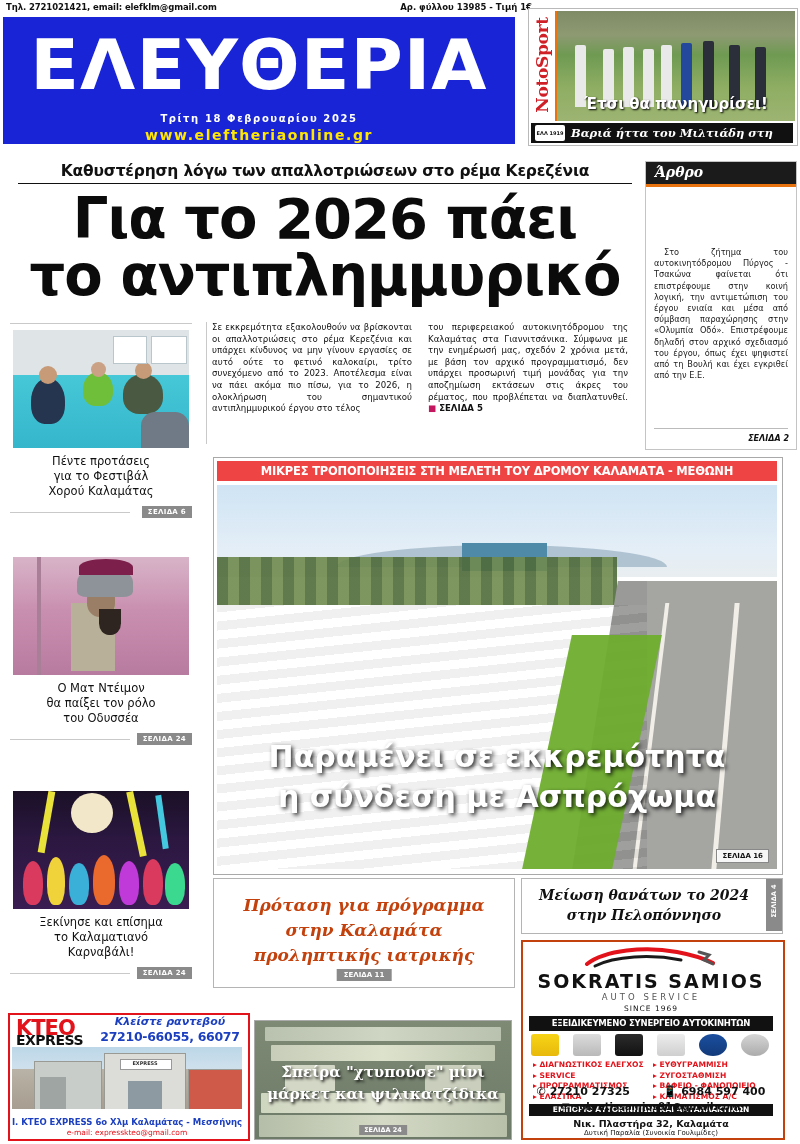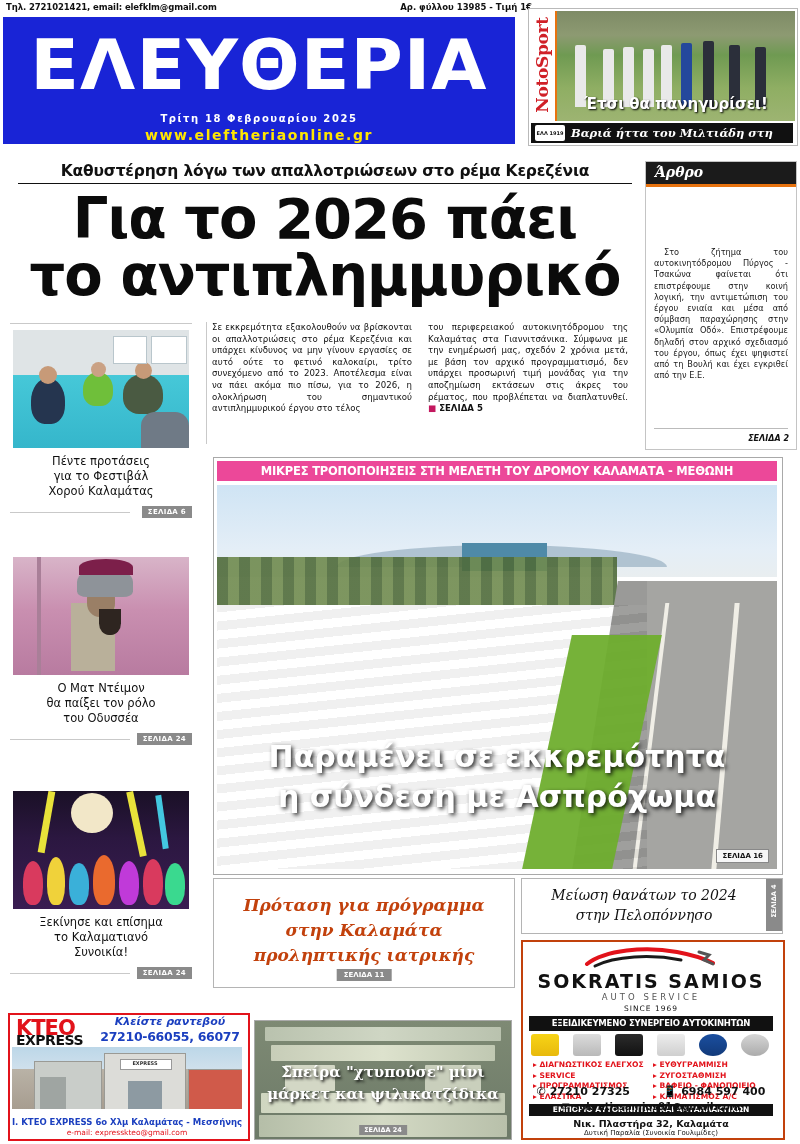--- a/index.html
+++ b/index.html
@@ -94,21 +94,21 @@
   .art-cols{position:absolute;left:206px;top:322px;width:432px;height:122px;}
   .art-col{position:absolute;top:0;width:200px;font-size:8.6px;color:#111;line-height:11.6px;text-align:justify;}
   .art-col.c1{left:6px;}
   .art-col.c2{left:222px;}
   .art-divider{position:absolute;left:0;top:0;height:122px;border-left:1px solid #c9c9c9;}
   .sel-mark{color:#c3185f;font-weight:bold;}
   .sel-bold{font-weight:bold;}
 
   
   .feature{position:absolute;left:213px;top:457px;width:568px;height:416px;border:1px solid #a9a9a9;background:#fff;}
-  .feat-banner{position:absolute;left:3px;top:3px;width:560px;height:20px;background:#ec4899;}
+  .feat-banner{position:absolute;left:3px;top:3px;width:560px;height:20px;background:#ef4444;}
   .feat-banner span{display:block;text-align:center;line-height:20px;font-size:11.5px;font-weight:bold;color:#ffffff;letter-spacing:-0.2px;}
   .feat-photo{position:absolute;left:3px;top:27px;width:560px;height:384px;overflow:hidden;
     background:linear-gradient(#cfe3f2 0%,#dbe9f4 22%,#cfdcc8 30%,#b4a089 42%,#a5apx 42%);}
   .sky{position:absolute;left:0;top:0;width:560px;height:92px;background:linear-gradient(#cfe4f4,#e4eef7 70%,#e9eef0);}
   .hills{position:absolute;left:120px;top:60px;width:330px;height:22px;background:#9eb4c6;opacity:.75;
     border-radius:50% 50% 0 0 / 100% 100% 0 0;}
   .bldg{position:absolute;left:245px;top:58px;width:85px;height:28px;background:#4f8aa8;}
   .trees{position:absolute;left:0;top:72px;width:400px;height:48px;
     background:repeating-linear-gradient(90deg,#4f6b3a 0 11px,#6f8a4e 11px 22px);opacity:.9;}
   .dirt{position:absolute;left:0;top:108px;width:440px;height:276px;
@@ -131,21 +131,21 @@
   .box-health{position:absolute;left:213px;top:878px;width:300px;height:108px;background:#fff;border:1px solid #b4b4b4;}
   .box-health .bh-txt{position:absolute;left:10px;top:14px;width:280px;text-align:center;
     font-family:"DejaVu Serif","Liberation Serif",serif;
     font-size:17px;font-style:italic;font-weight:bold;color:#c2410c;line-height:25px;}
   .box-health .bh-page{position:absolute;left:50%;bottom:6px;transform:translateX(-50%);
     background:#8a8a8a;color:#fff;font-size:7px;font-weight:bold;padding:2px 7px;}
 
   .box-deaths{position:absolute;left:521px;top:878px;width:260px;height:54px;background:#fff;border:1px solid #b4b4b4;}
   .box-deaths .bd-txt{position:absolute;left:6px;top:6px;width:232px;text-align:center;
     font-family:"DejaVu Serif","Liberation Serif",serif;
-    font-size:14px;font-style:italic;font-weight:normal;color:#111;line-height:20px;}
+    font-size:14px;font-style:italic;font-weight:bold;color:#111;line-height:20px;}
   .box-deaths .bd-page{position:absolute;right:0;top:0;width:16px;height:52px;background:#8a8a8a;}
   .box-deaths .bd-page span{position:absolute;left:-17px;top:18px;width:50px;text-align:center;
     transform:rotate(-90deg);font-size:6.5px;font-weight:bold;color:#fff;}
 
   
   .ad-samios{position:absolute;left:521px;top:940px;width:260px;height:196px;background:#fff;border:2px solid #c2410c;}
   .ss-car{position:absolute;left:58px;top:4px;width:140px;height:24px;}
   .ss-name{position:absolute;left:0;top:28px;width:256px;text-align:center;font-size:19px;font-weight:bold;color:#111;letter-spacing:2px;}
   .ss-sub{position:absolute;left:0;top:50px;width:256px;text-align:center;font-size:8.5px;color:#555;letter-spacing:3px;}
   .ss-since{position:absolute;left:0;top:62px;width:256px;text-align:center;font-size:7.5px;color:#111;letter-spacing:1px;}
@@ -300,21 +300,21 @@
       <div class="person" style="left:34px;top:66px;width:18px;height:48px;background:#f0d23a;"></div>
       <div class="person" style="left:56px;top:72px;width:20px;height:42px;background:#3ab0d9;"></div>
       <div class="person" style="left:80px;top:64px;width:22px;height:50px;background:#ea6a2e;"></div>
       <div class="person" style="left:106px;top:70px;width:20px;height:44px;background:#c03ad9;"></div>
       <div class="person" style="left:130px;top:68px;width:20px;height:46px;background:#d93a5e;"></div>
       <div class="person" style="left:152px;top:72px;width:20px;height:42px;background:#3ad98f;"></div>
     </div>
     <div class="t-cap">
       <div>Ξεκίνησε και επίσημα</div>
       <div>το Καλαματιανό</div>
-      <div>Συνοικία!</div>
+      <div>Καρναβάλι!</div>
     </div>
     <div class="t-page">
       <div class="pline"></div>
       <div class="pbox">ΣΕΛΙΔΑ 24</div>
     </div>
   </div>
 
   <div class="art-cols">
     <div class="art-divider"></div>
     <div class="art-col c1">Σε εκκρεμότητα εξακολουθούν να βρίσκονται οι απαλλοτριώσεις στο ρέμα Κερεζένια και υπάρχει κίνδυνος να μην γίνουν εργασίες σε αυτό ούτε το φετινό καλοκαίρι, τρίτο συνεχόμενο από το 2023. Αποτέλεσμα είναι να πάει ακόμα πιο πίσω, για το 2026, η ολοκλήρωση του σημαντικού αντιπλημμυρικού έργου στο τέλος</div>

